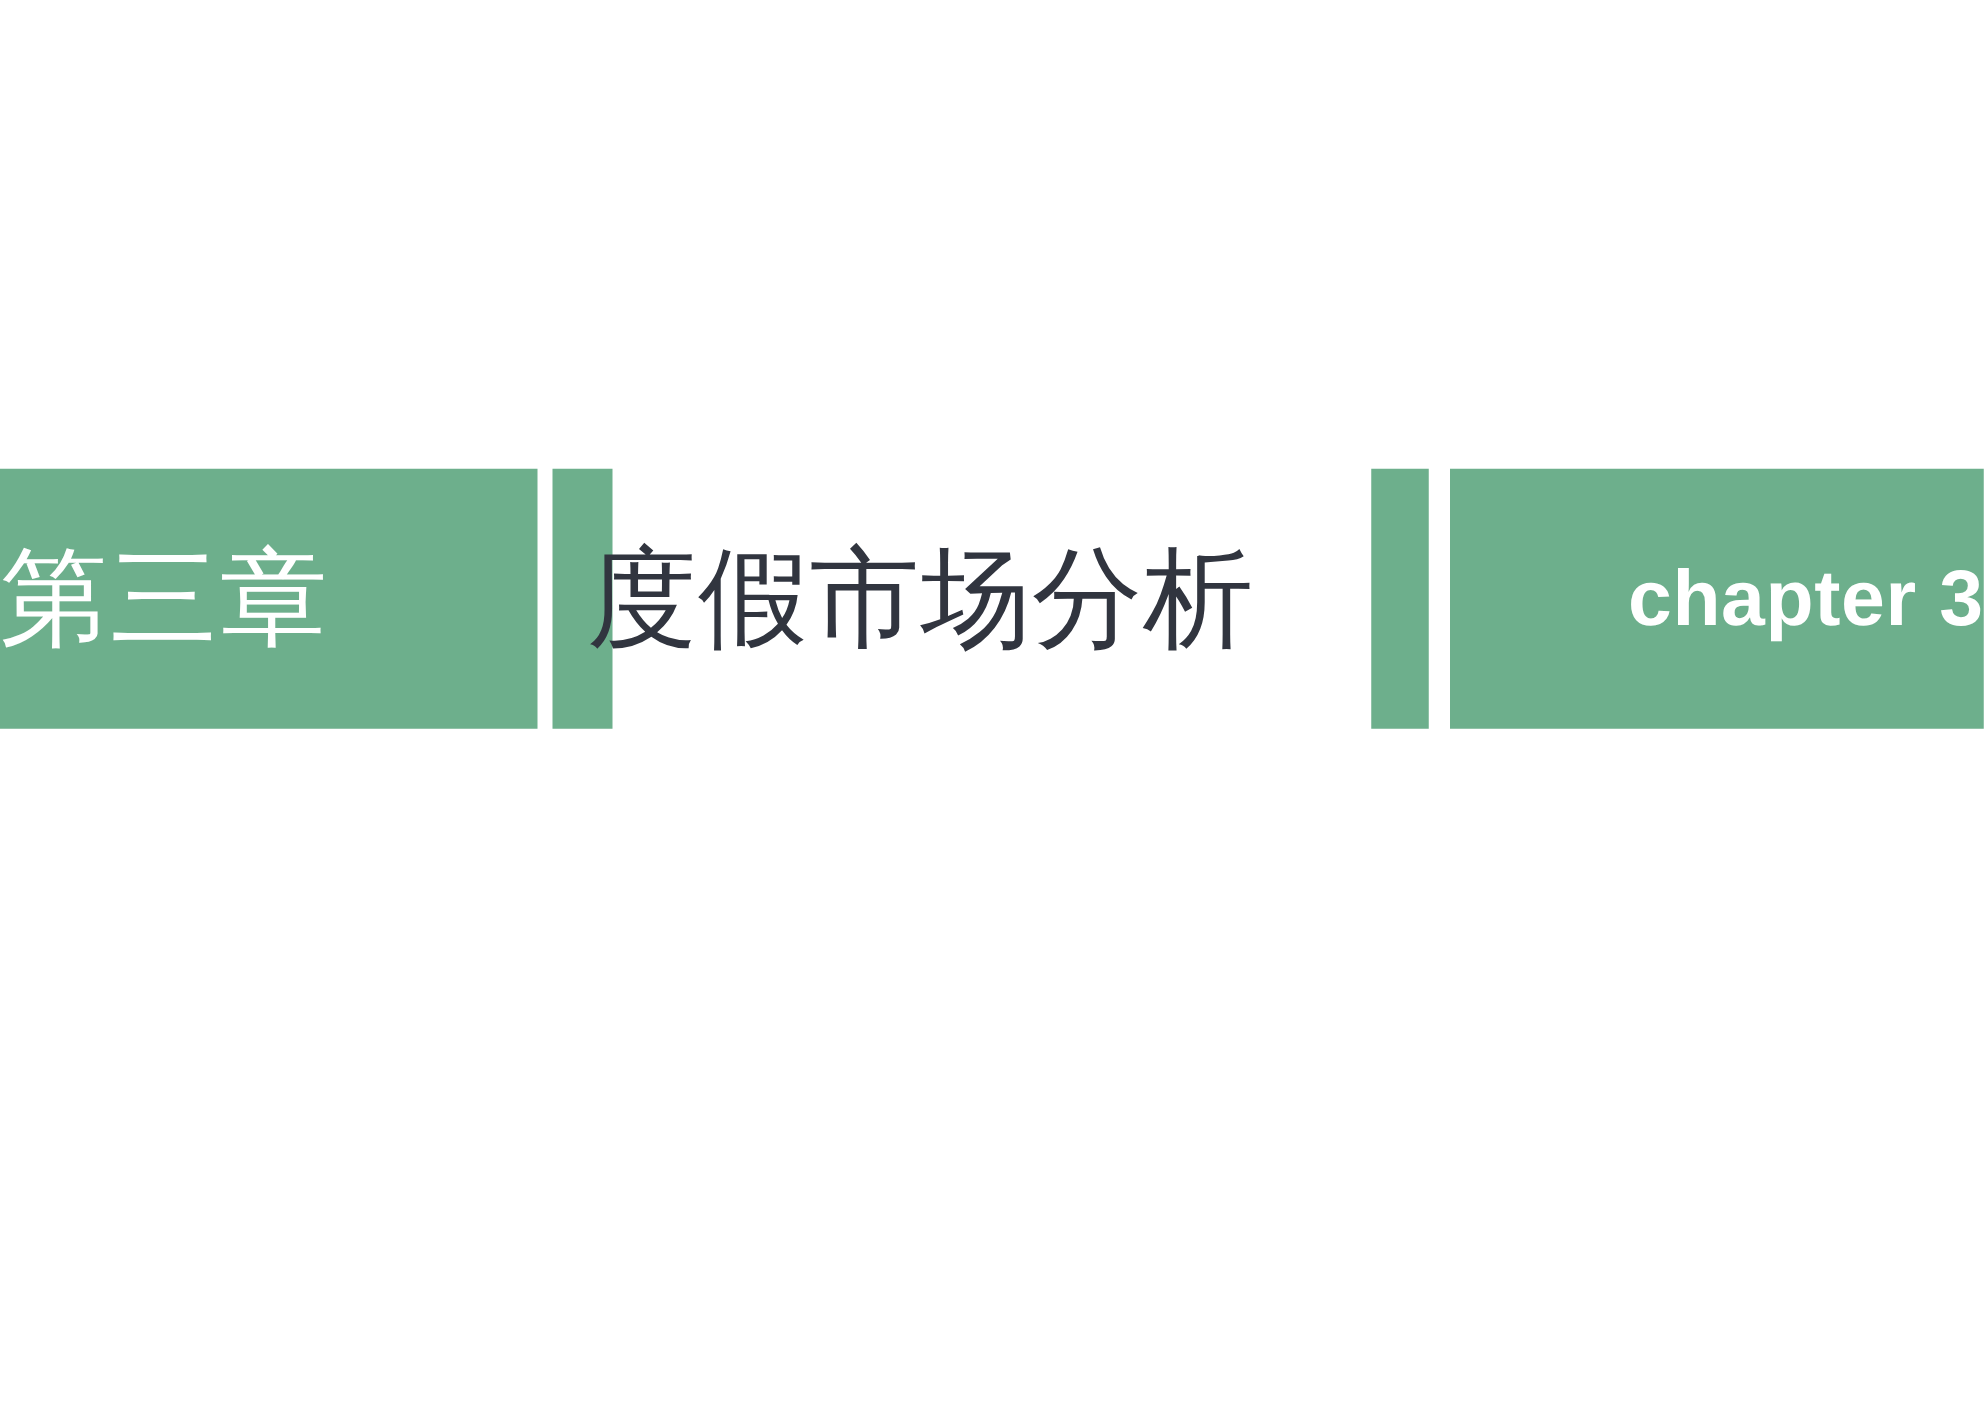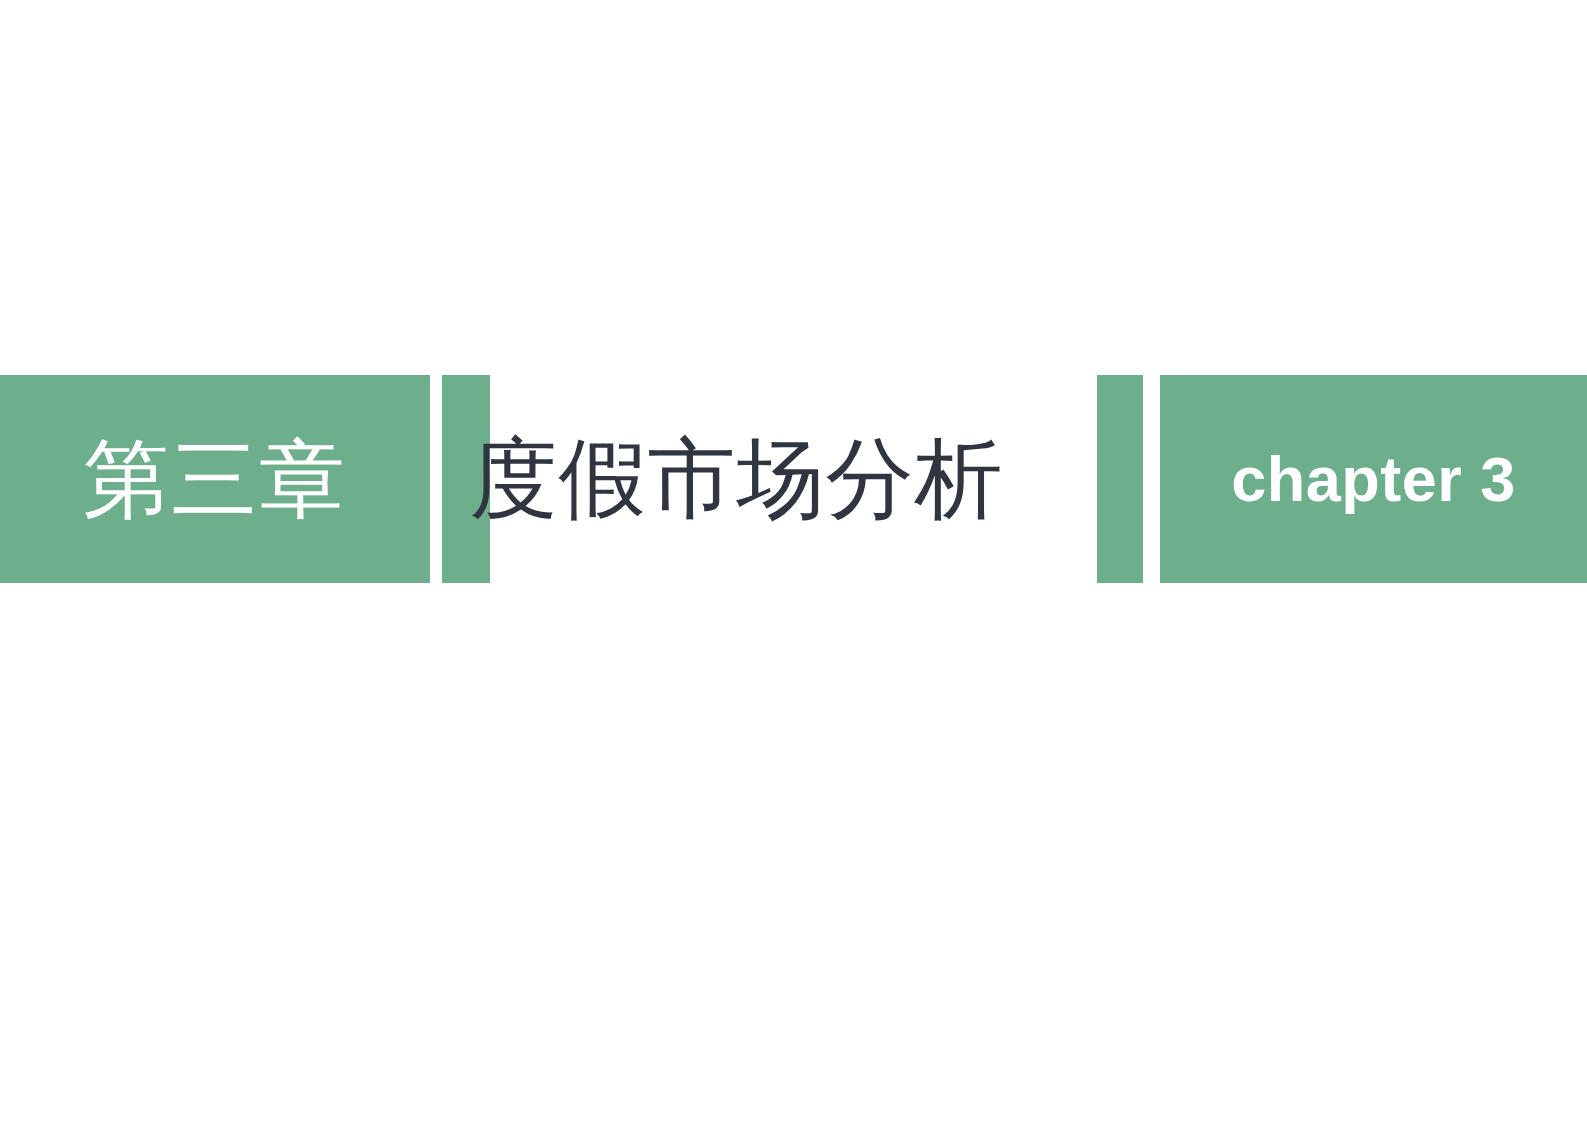--- a/index.html
+++ b/index.html
@@ -38,39 +38,39 @@
     top: 0;
     height: 208px;
     background: #6DAF8C;
   }
 
   .block-left {
     left: 0;
     width: 430px;
     display: flex;
     align-items: center;
-    justify-content: center;
+    justify-content: flex-start;
   }
 
   .bar-1 {
     left: 442px;
     width: 48px;
   }
 
   .bar-2 {
     left: 1097px;
     width: 46px;
   }
 
   .block-right {
     left: 1160px;
     width: 427px;
     display: flex;
     align-items: center;
-    justify-content: center;
+    justify-content: flex-end;
   }
 
   .chapter-cn {
     color: #ffffff;
     font-size: 86px;
     font-weight: 400;
     letter-spacing: 2px;
     line-height: 1;
     white-space: nowrap;
     font-family: "DejaVu Sans", "Liberation Sans", sans-serif;

